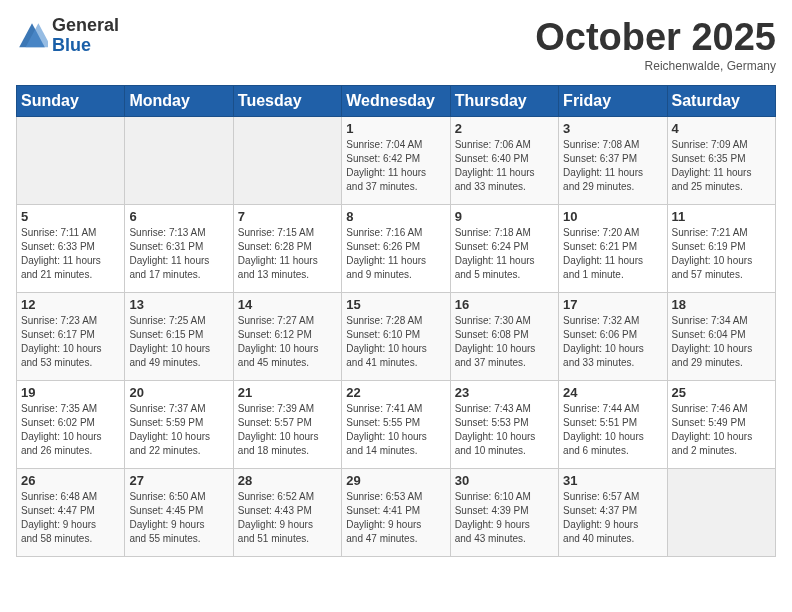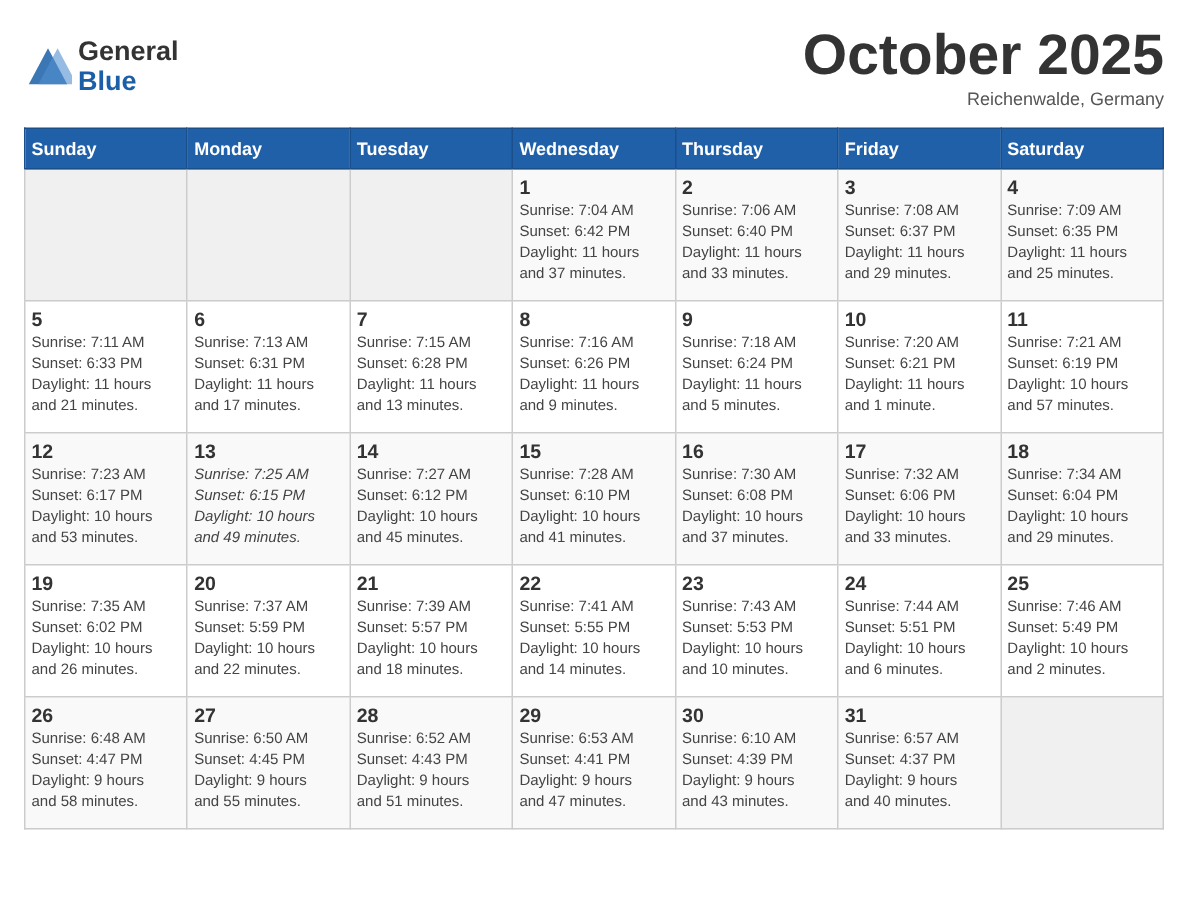--- a/index.html
+++ b/index.html
@@ -6,21 +6,21 @@
     body {
       font-family: Arial, sans-serif;
       background: #fff;
       width: 792px;
       min-height: 612px;
       padding: 16px;
     }
     .header {
       display: flex;
       justify-content: space-between;
-      align-items: center;
+      align-items: flex-start;
       margin-bottom: 12px;
     }
     .logo {
       display: flex;
       align-items: center;
       gap: 4px;
     }
     .logo-text {
       display: flex;
       flex-direction: column;
@@ -43,21 +43,21 @@
       color: #555;
     }
     table {
       width: 100%;
       border-collapse: collapse;
       table-layout: fixed;
     }
     thead th {
       background-color: #2060a8;
       color: #fff;
-      font-size: 12px;
+      font-size: 16px;
       font-weight: bold;
       padding: 6px 4px;
       text-align: left;
       border: 1px solid #1a4f8a;
     }
     tbody td {
       border: 1px solid #ccc;
       vertical-align: top;
       padding: 4px 4px 4px 4px;
       font-size: 10.5px;
@@ -203,21 +203,21 @@
       <tr>
         <td>
           <span class="day-number">12</span>
           <div class="day-info" style="white-space: pre-line;">Sunrise: 7:23 AM
 Sunset: 6:17 PM
 Daylight: 10 hours
 and 53 minutes.</div>
         </td>
         <td>
           <span class="day-number">13</span>
-          <div class="day-info" style="white-space: pre-line; font-style: italic;">Sunrise: 7:25 AM
+          <div class="day-info" style="white-space: pre-line;">Sunrise: 7:25 AM
 Sunset: 6:15 PM
 Daylight: 10 hours
 and 49 minutes.</div>
         </td>
         <td>
           <span class="day-number">14</span>
           <div class="day-info" style="white-space: pre-line;">Sunrise: 7:27 AM
 Sunset: 6:12 PM
 Daylight: 10 hours
 and 45 minutes.</div>

